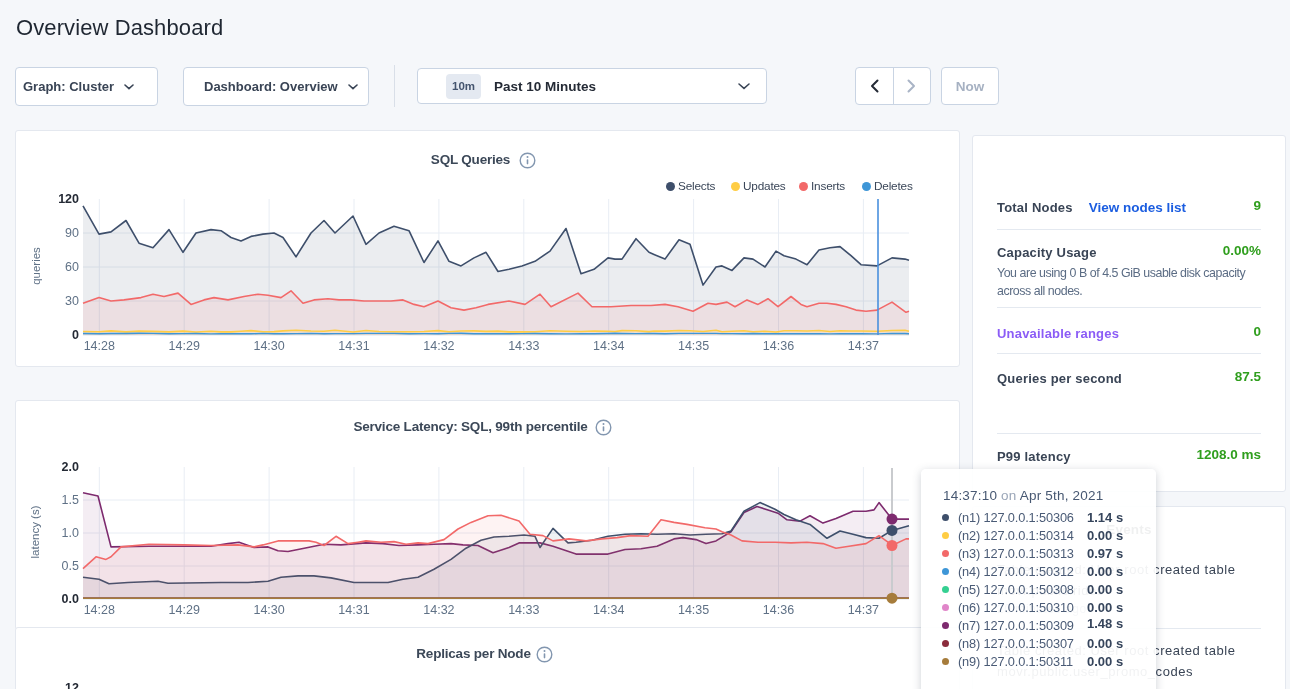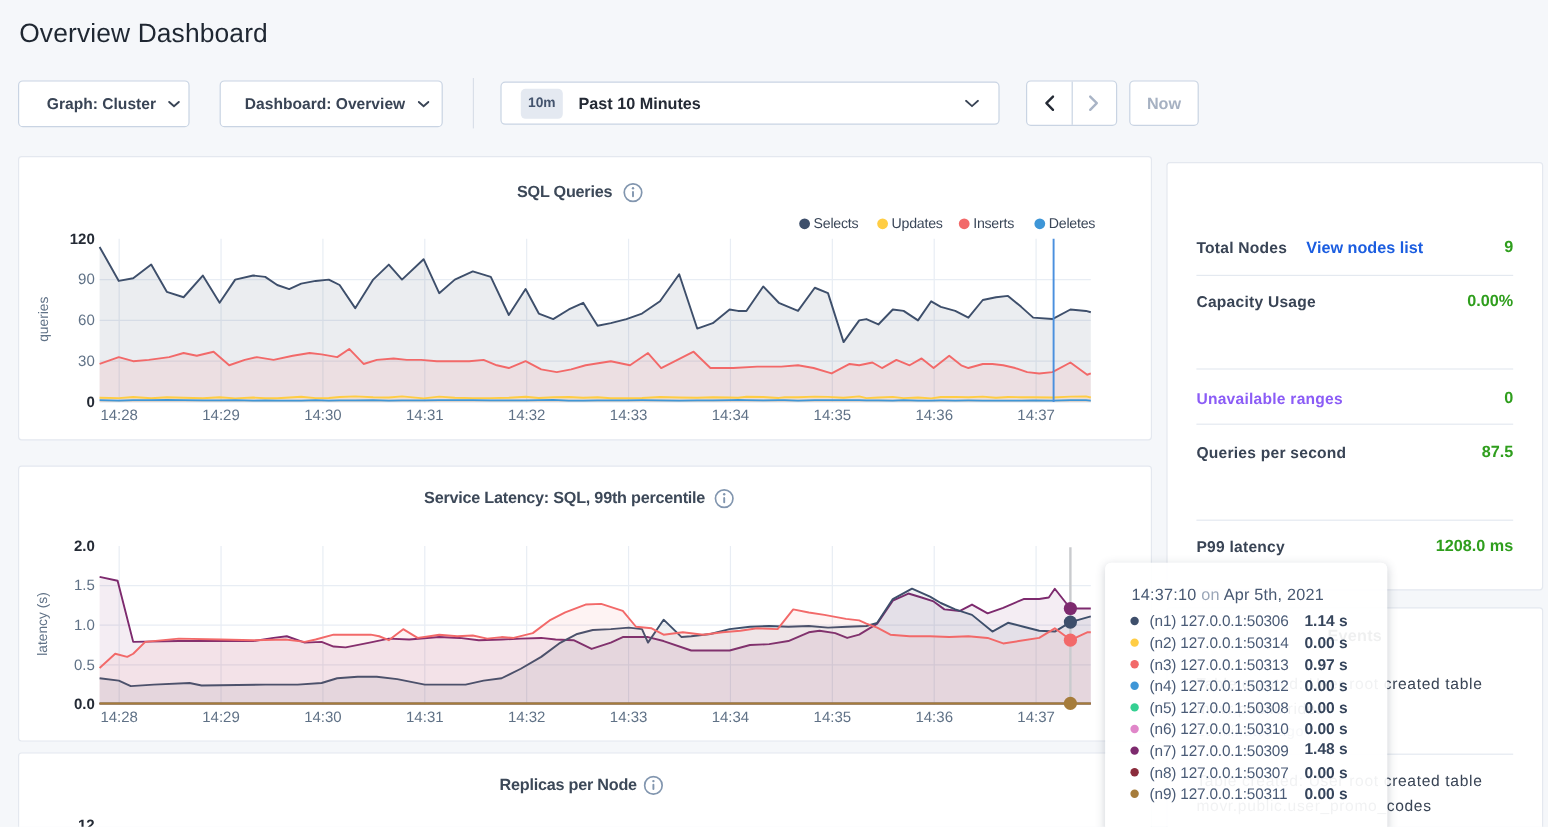--- a/index.html
+++ b/index.html
@@ -2,29 +2,29 @@
 <html><head><meta charset="utf-8"><style>
 * { margin:0; padding:0; box-sizing:border-box; }
 body { width:1290px; height:689px; background:#F5F7FA; font-family:"Liberation Sans",sans-serif; position:relative; overflow:hidden; }
 .panel { position:absolute; background:#fff; border:1px solid #E4E8EF; border-radius:3px; }
 .ctl { position:absolute; background:#fff; border:1px solid #C9D4E3; border-radius:4px; display:flex; align-items:center; }
 .ctitle { position:absolute; left:0; right:0; text-align:center; font-weight:bold; font-size:13.5px; color:#3C4858; letter-spacing:-0.2px; }
 </style></head><body>
 
 <div style="position:absolute;left:16px;top:15px;font-size:22px;color:#1F2732;letter-spacing:.1px">Overview Dashboard</div>
 
-<div class="ctl" style="left:15px;top:67px;width:143px;height:39px;padding-left:23px;font-weight:bold;font-size:13px;color:#394455">Graph: Cluster<svg width="10" height="6" style="margin-left:10px">
+<div class="ctl" style="left:15px;top:67px;width:143px;height:39px;padding-left:7px;font-weight:bold;font-size:13px;color:#394455">Graph: Cluster<svg width="10" height="6" style="margin-left:10px">
       <path d="M1 1l4 3.6L9 1" stroke="#394455" stroke-width="1.6" fill="none" stroke-linecap="round"></path>
     </svg></div>
 <div class="ctl" style="left:183px;top:67px;width:186px;height:39px;padding-left:20px;font-weight:bold;font-size:13px;color:#394455">Dashboard: Overview<svg width="10" height="6" style="margin-left:10px">
       <path d="M1 1l4 3.6L9 1" stroke="#394455" stroke-width="1.6" fill="none" stroke-linecap="round"></path>
     </svg></div>
 <div style="position:absolute;left:394px;top:65px;width:1px;height:42px;background:#D9DFE8"></div>
 
-<div class="ctl" style="left:417px;top:68px;width:416px;height:36px;padding-left:16px">
+<div class="ctl" style="left:417px;top:68px;width:350px;height:36px;padding-left:28px">
   <span style="background:#E4E9F1;border-radius:4px;height:25px;display:inline-flex;align-items:center;padding:0 6px;font-weight:bold;font-size:11.5px;color:#44546E">10m</span>
   <span style="margin-left:13px;font-weight:bold;font-size:13.5px;color:#242A35">Past 10 Minutes</span>
   <svg width="12" height="7" style="position:absolute;right:16px">
       <path d="M1 1l5 4.4L11 1" stroke="#394455" stroke-width="1.5" fill="none" stroke-linecap="round"></path>
     </svg>
 </div>
 <div class="ctl" style="left:855px;top:67px;width:76px;height:38px;padding:0">
   <div style="flex:1;display:flex;align-items:center;justify-content:center;border-right:1px solid #C9D4E3;height:100%">
       <svg width="9" height="14">
         <path d="M7.5 1.5L2 7l5.5 5.5" stroke="#242A35" stroke-width="2" fill="none" stroke-linecap="round" stroke-linejoin="round"></path>
@@ -96,21 +96,21 @@
       <text x="422.9" y="219" text-anchor="middle" font-size="12.5" fill="#5F7186">14:32</text>
       <text x="507.8" y="219" text-anchor="middle" font-size="12.5" fill="#5F7186">14:33</text>
       <text x="592.7" y="219" text-anchor="middle" font-size="12.5" fill="#5F7186">14:34</text>
       <text x="677.6" y="219" text-anchor="middle" font-size="12.5" fill="#5F7186">14:35</text>
       <text x="762.5" y="219" text-anchor="middle" font-size="12.5" fill="#5F7186">14:36</text>
       <text x="847.4" y="219" text-anchor="middle" font-size="12.5" fill="#5F7186">14:37</text>
       <text x="24" y="135" text-anchor="middle" font-size="11.5" fill="#5F7186" transform="rotate(-90 24 135)">queries</text>
     </svg>
 </div>
 
-<div class="panel" style="left:15px;top:388px;width:945px;height:230px">
+<div class="panel" style="left:15px;top:400px;width:945px;height:230px">
   <div class="ctitle" style="top:18px;left:-34px">Service Latency: SQL, 99th percentile</div>
   <svg style="position:absolute;left:579px;top:18px" width="17" height="17">
       <circle cx="8.5" cy="8.5" r="7.3" fill="none" stroke="#8296AF" stroke-width="1.4"></circle>
       <rect x="7.7" y="7.2" width="1.6" height="5.2" rx="0.8" fill="#8296AF"></rect>
       <circle cx="8.5" cy="4.9" r="1" fill="#8296AF"></circle>
     </svg>
   <svg width="943" height="227" style="position:absolute;left:0;top:0">
       <line x1="83.3" y1="66" x2="83.3" y2="198" stroke="#E8EDF4" stroke-width="1"></line>
       <line x1="168.2" y1="66" x2="168.2" y2="198" stroke="#E8EDF4" stroke-width="1"></line>
       <line x1="253.1" y1="66" x2="253.1" y2="198" stroke="#E8EDF4" stroke-width="1"></line>
@@ -168,20 +168,21 @@
       <rect x="7.7" y="7.2" width="1.6" height="5.2" rx="0.8" fill="#8296AF"></rect>
       <circle cx="8.5" cy="4.9" r="1" fill="#8296AF"></circle>
     </svg>
   <div style="position:absolute;left:49px;top:53px;font-size:12.5px;font-weight:bold;color:#242A35">12</div>
 </div>
 
 <div class="panel" style="left:972px;top:135px;width:314px;height:357px">
     <div style="position:absolute;left:24px;right:24px;top:62px;height:20px"><span style="font-weight:bold;font-size:13px;color:#394455;letter-spacing:.2px">Total Nodes</span><span style="font-weight:bold;font-size:13.5px;color:#1B5DE0;margin-left:16px">View nodes list</span><span style="position:absolute;right:0;top:0;font-weight:bold;font-size:13.5px;color:#2F9E1D">9</span></div>
     <div style="position:absolute;left:24px;right:24px;top:93px;height:1px;background:#E4E9F0"></div>
     <div style="position:absolute;left:24px;right:24px;top:107px;height:20px"><span style="font-weight:bold;font-size:13px;color:#394455;letter-spacing:.2px">Capacity Usage</span><span style="position:absolute;right:0;top:0;font-weight:bold;font-size:13.5px;color:#2F9E1D">0.00%</span></div>
+    <div style="position:absolute;left:24px;top:129px;width:290px;font-size:12.4px;color:#5B6C84;line-height:17.6px;letter-spacing:-0.45px">You are using 0 B of 4.5 GiB usable disk capacity<br>across all nodes.</div>
     <div style="position:absolute;left:24px;right:24px;top:171px;height:1px;background:#E4E9F0"></div>
     <div style="position:absolute;left:24px;right:24px;top:188px;height:20px"><span style="font-weight:bold;font-size:13px;color:#8b5cf6;letter-spacing:.2px">Unavailable ranges</span><span style="position:absolute;right:0;top:0;font-weight:bold;font-size:13.5px;color:#2F9E1D">0</span></div>
     <div style="position:absolute;left:24px;right:24px;top:217px;height:1px;background:#E4E9F0"></div>
     <div style="position:absolute;left:24px;right:24px;top:233px;height:20px"><span style="font-weight:bold;font-size:13px;color:#394455;letter-spacing:.2px">Queries per second</span><span style="position:absolute;right:0;top:0;font-weight:bold;font-size:13.5px;color:#2F9E1D">87.5</span></div>
     <div style="position:absolute;left:24px;right:24px;top:297px;height:1px;background:#E4E9F0"></div>
     <div style="position:absolute;left:24px;right:24px;top:311px;height:20px"><span style="font-weight:bold;font-size:13px;color:#394455;letter-spacing:.2px">P99 latency</span><span style="position:absolute;right:0;top:0;font-weight:bold;font-size:13.5px;color:#2F9E1D">1208.0 ms</span></div>
 </div>
 
 <div class="panel" style="left:972px;top:506px;width:314px;height:230px;font-size:13px;color:#394455;letter-spacing:.55px">
   <div style="position:absolute;left:0;right:0;top:15px;text-align:center;font-weight:bold;font-size:13.5px;color:#242A35;letter-spacing:.2px">Events</div>

